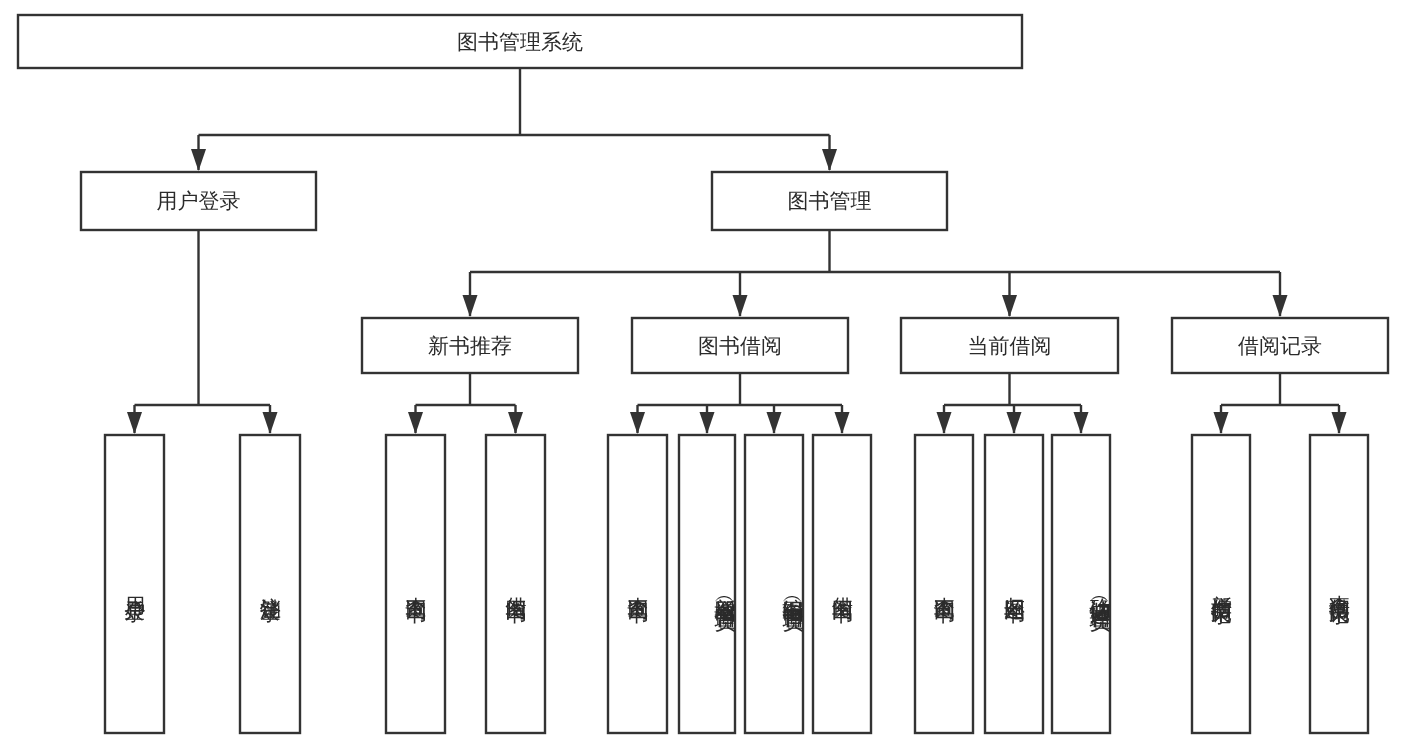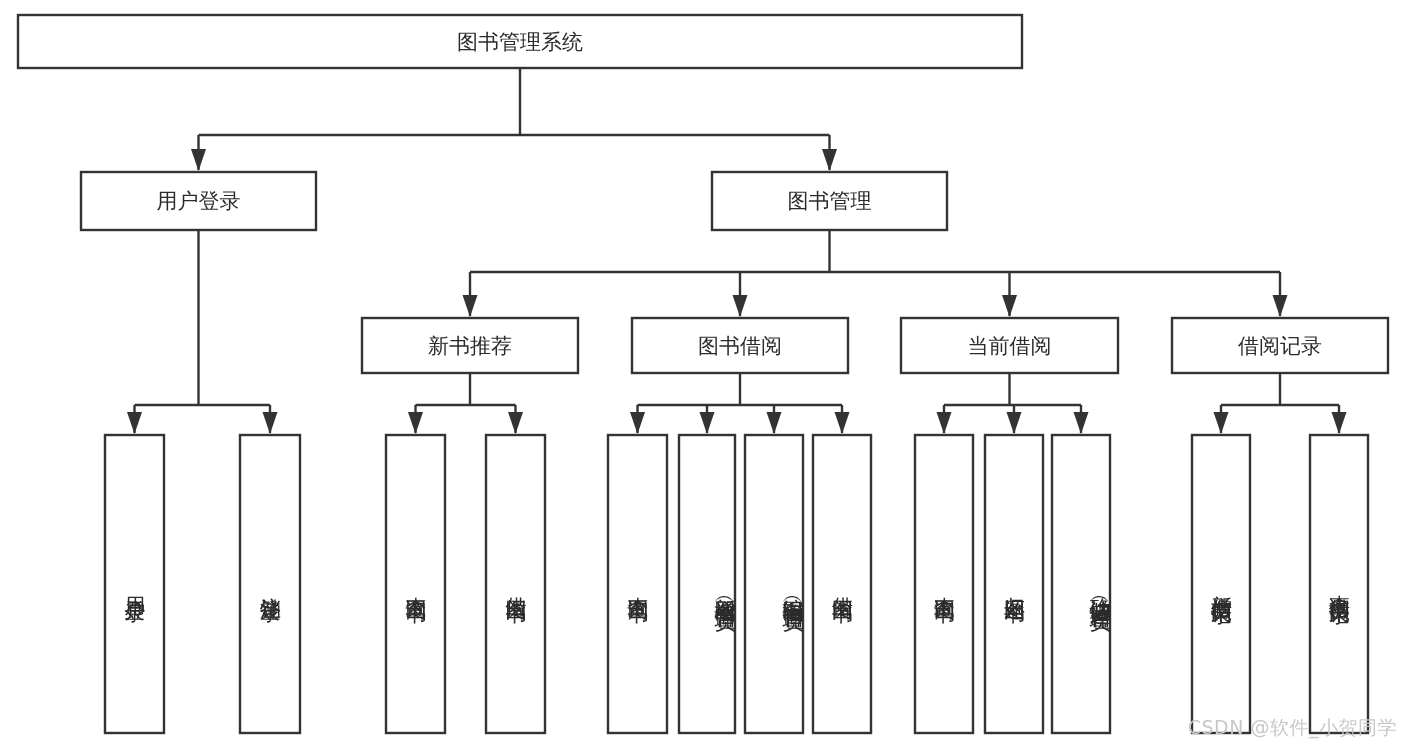--- a/index.html
+++ b/index.html
@@ -218,15 +218,14 @@
       <div class="leaf-label-box" style="left: 679px; top: 441px; width: 56px; height: 298px;">新增图书（管理员）</div>
       <div class="leaf-label-box" style="left: 745px; top: 441px; width: 58px; height: 298px;">编辑图书（管理员）</div>
       <div class="leaf-label-box centered" style="left: 813px; top: 435px; width: 58px; height: 298px;">借阅图书</div>
       <div class="leaf-label-box centered" style="left: 915px; top: 435px; width: 58px; height: 298px;">查询图书</div>
       <div class="leaf-label-box centered" style="left: 985px; top: 435px; width: 58px; height: 298px;">归还图书</div>
       <div class="leaf-label-box" style="left: 1052px; top: 441px; width: 58px; height: 298px;">确认归还（管理员）</div>
       <div class="leaf-label-box centered" style="left: 1192px; top: 435px; width: 58px; height: 298px;">新增借阅记录</div>
       <div class="leaf-label-box centered" style="left: 1310px; top: 435px; width: 58px; height: 298px;">查询借阅记录</div>
     </div>
 
-  <div class="watermark">CSDN @软件_小贺同学</div>
 
 </div>
 
 </body></html>

